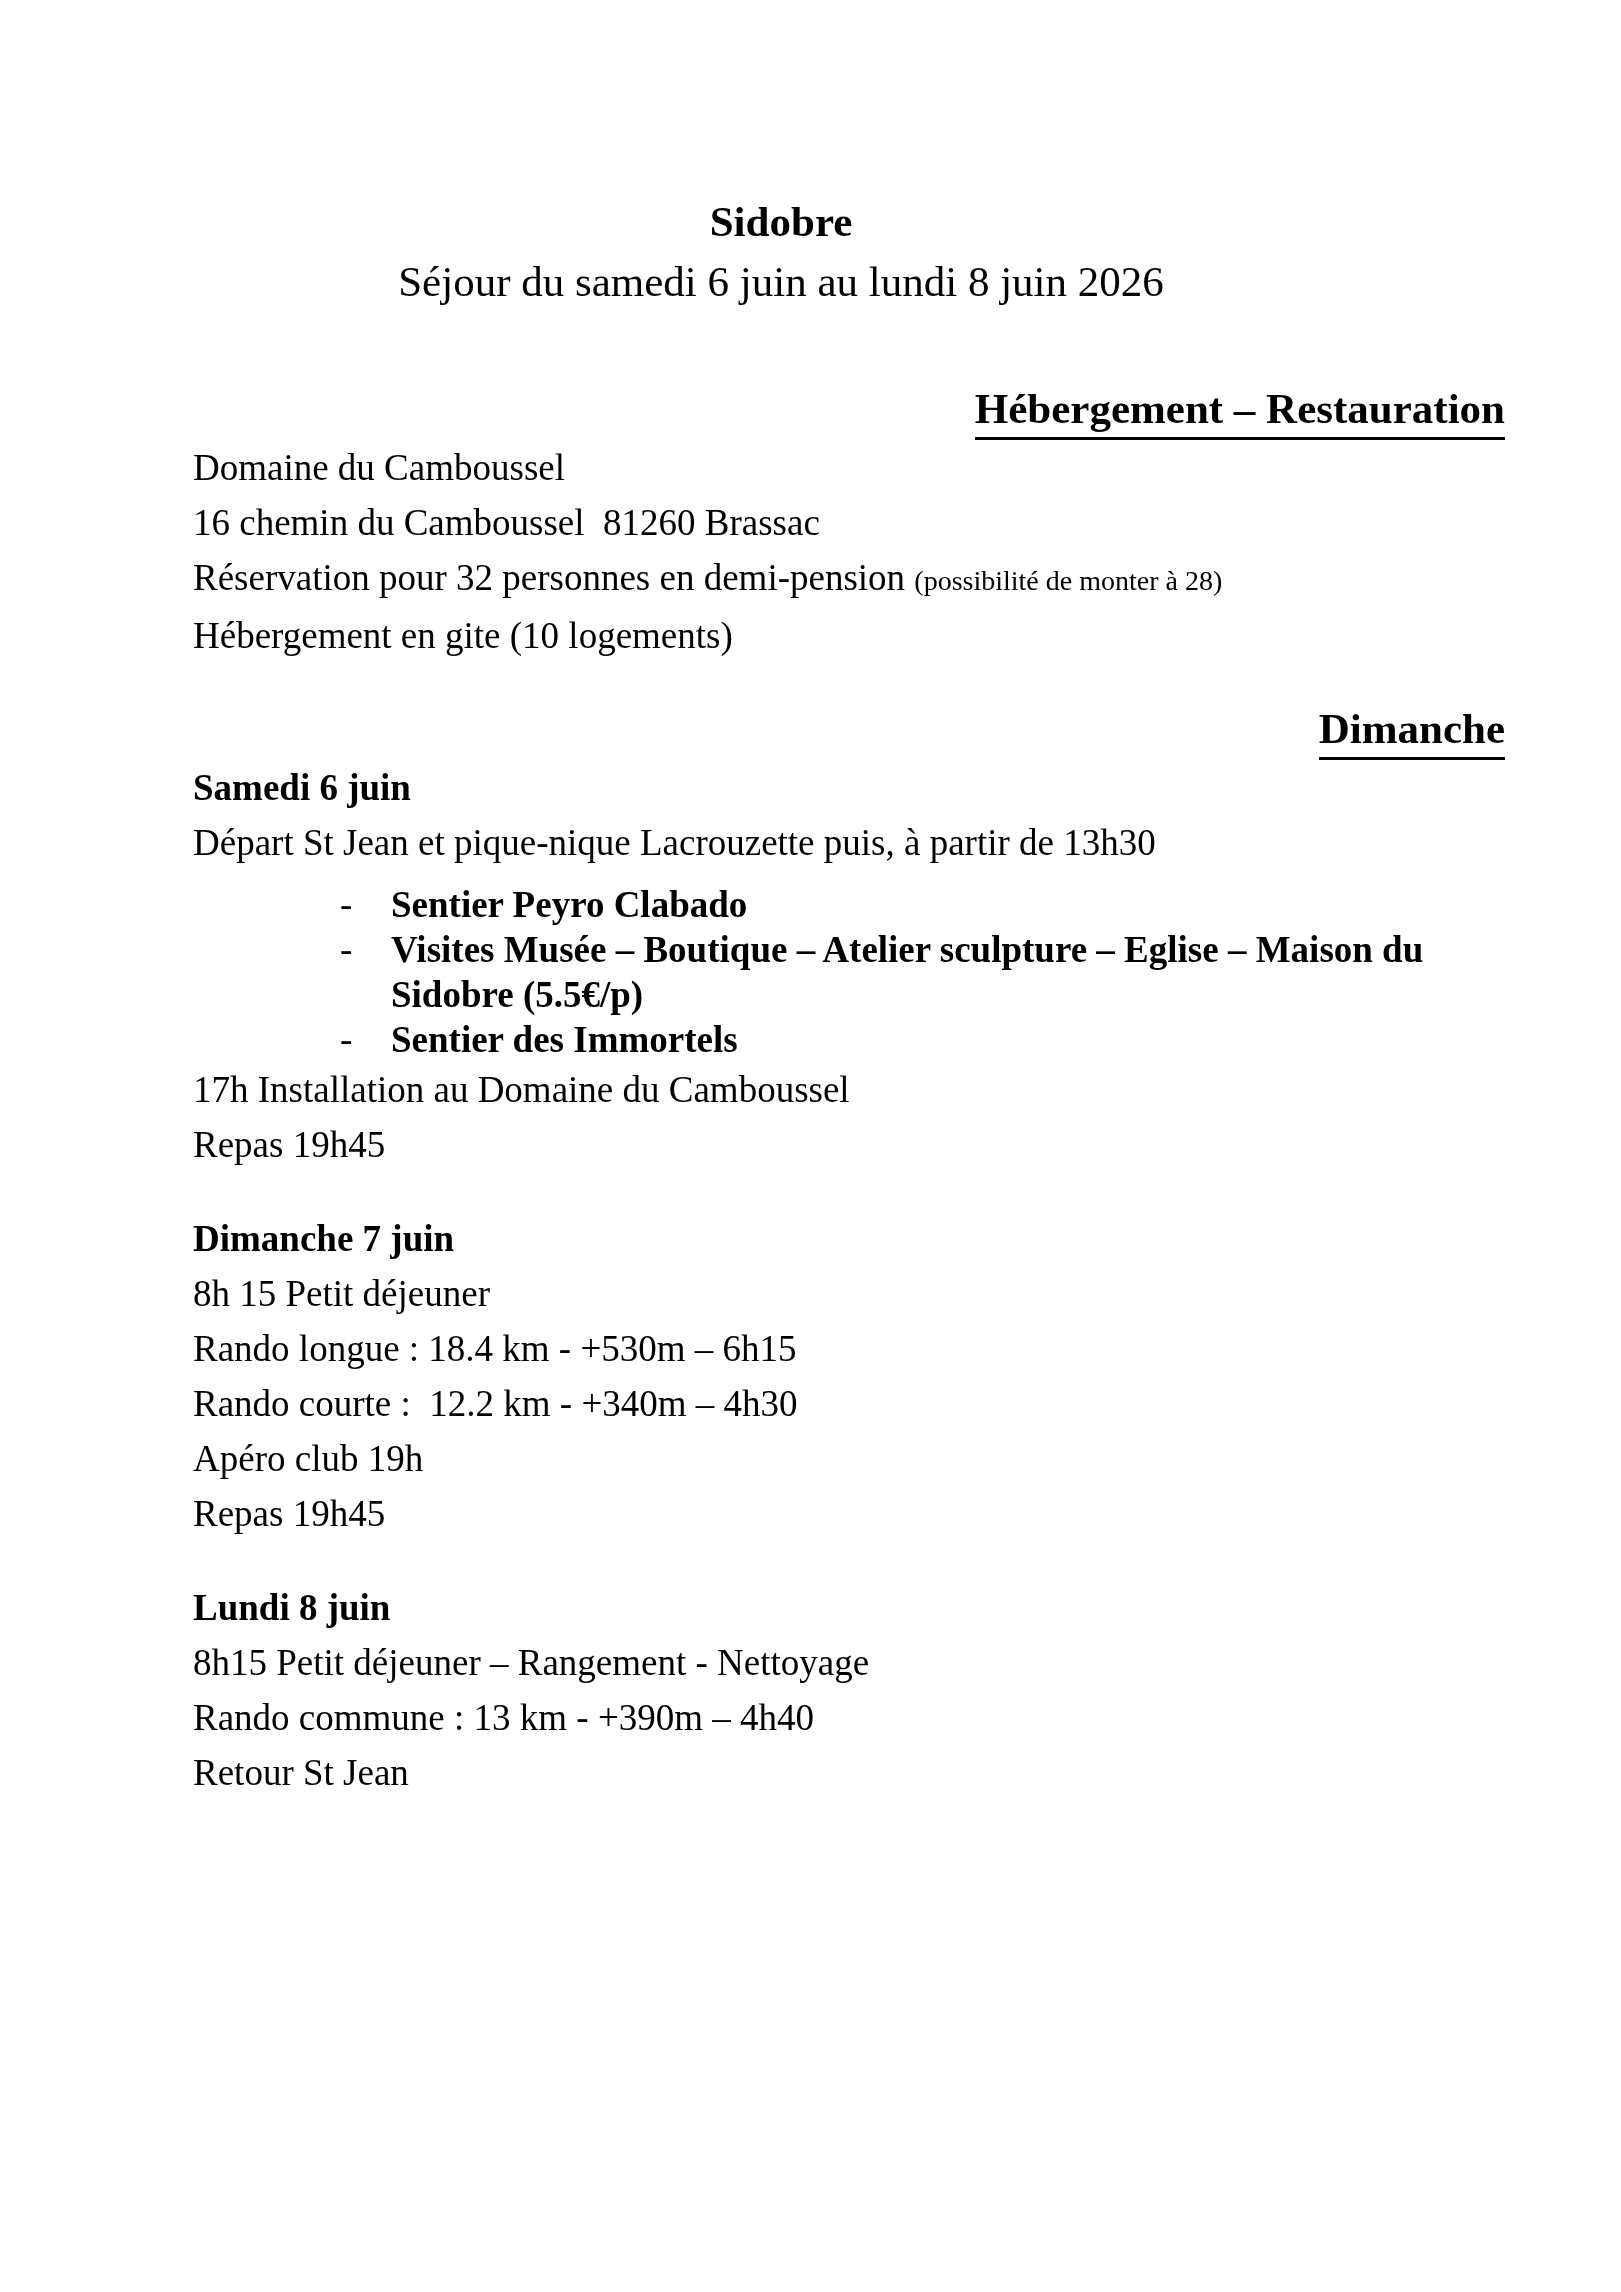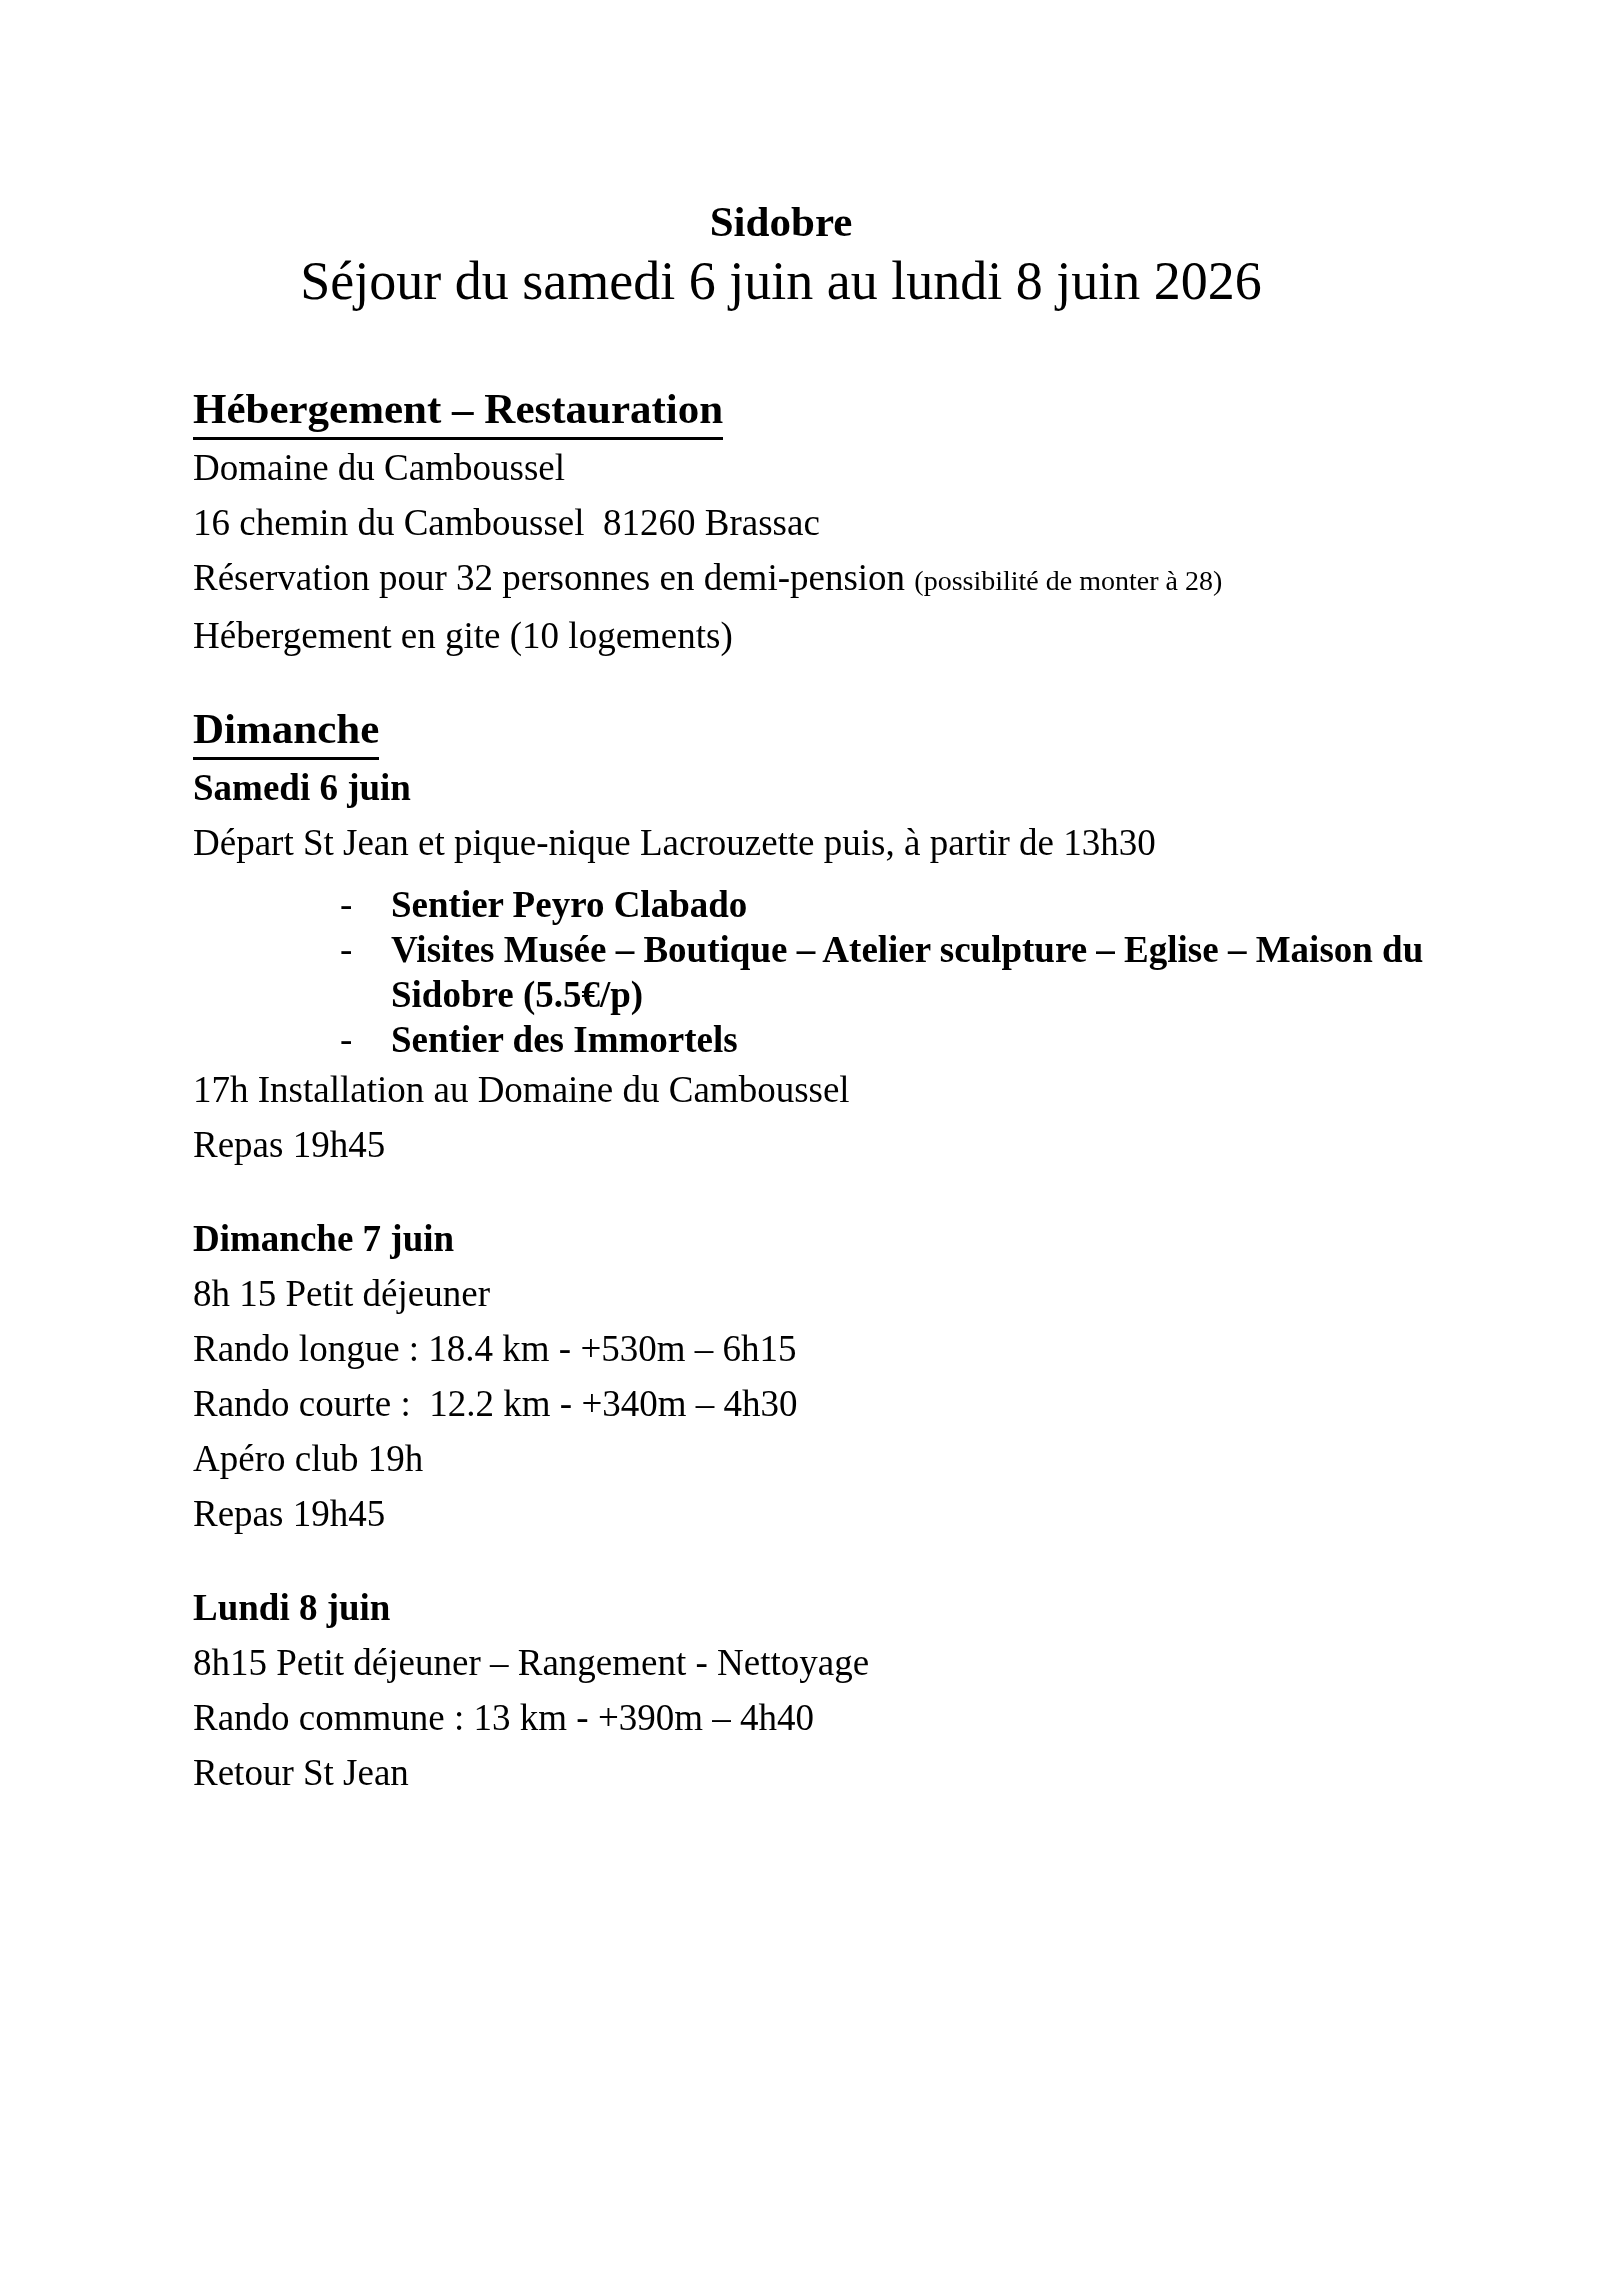--- a/index.html
+++ b/index.html
@@ -25,29 +25,30 @@
     width: 1176px;
     text-align: center;
   }
   .doc-title {
     font-size: 43px;
     font-weight: bold;
     line-height: 59px;
     white-space: pre-wrap;
   }
   .doc-subtitle {
-    font-size: 54px;
+    font-size: 43px;
     line-height: 61px;
     white-space: pre-wrap;
   }
   .section-heading {
     margin: 0;
     font-size: 43px;
     font-weight: bold;
     line-height: 55px;
+    text-align: right;
   }
   .section-heading.first {
     margin-top: 69px;
   }
   .section-heading.second {
     margin-top: 38px;
   }
   .section-heading .underlined {
     display: inline-block;
     border-bottom: 3.9px solid #000000;

